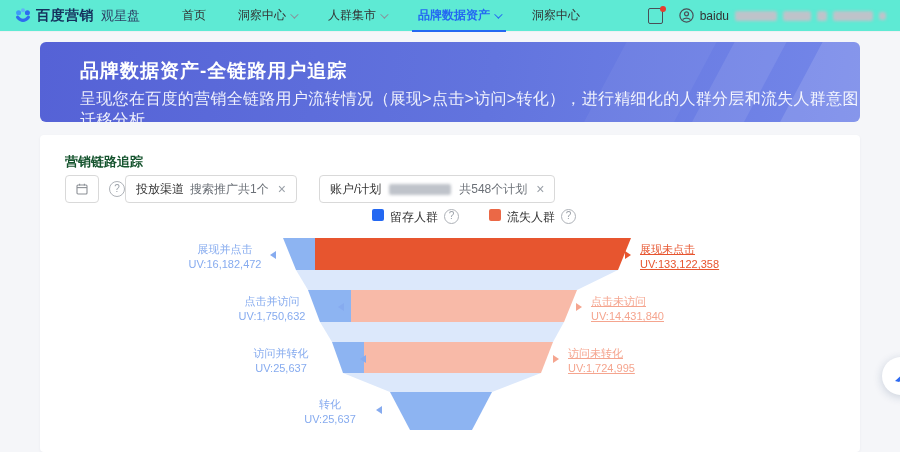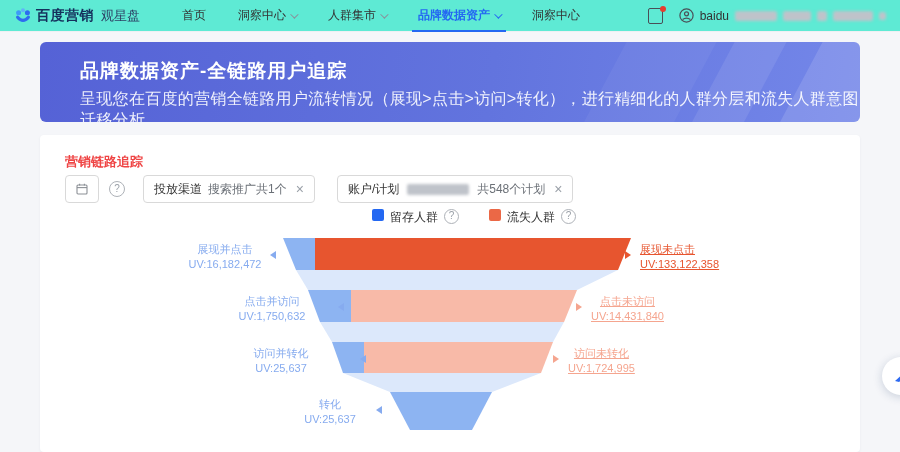--- a/index.html
+++ b/index.html
@@ -48,56 +48,56 @@
   .s1{left:560px;width:90px;background:rgba(255,255,255,.05);}
   .s2{left:668px;width:52px;}
   .s3{left:756px;width:130px;background:rgba(255,255,255,.13);}
   .banner-title{position:absolute;left:40px;top:16px;font-size:19px;font-weight:700;letter-spacing:1px;}
   .banner-sub{position:absolute;left:40px;top:47px;font-size:16px;color:rgba(255,255,255,.9);letter-spacing:.3px;}
   
   .card{
     position:absolute;left:40px;top:135px;width:820px;height:317px;background:#fff;
     border-radius:4px;box-shadow:0 1px 3px rgba(20,40,80,.05);
   }
-  .section-title{position:absolute;left:25px;top:18px;font-size:13px;font-weight:700;color:#ef4444;}
+  .section-title{position:absolute;left:25px;top:18px;font-size:13px;font-weight:700;color:#14532d;}
   .filters{position:absolute;left:25px;top:40px;display:flex;align-items:center;}
   .date-box{
     height:26px;border:1px solid #d9d9d9;border-radius:4px;background:#fff;display:flex;
     align-items:center;gap:9px;padding:0 10px;font-size:12px;color:#333;cursor:pointer;
   }
   .help-circle{
     width:14px;height:14px;border-radius:50%;border:1px solid #aeb2b8;color:#9aa0a8;
     font-size:10px;line-height:13px;text-align:center;margin-left:10px;cursor:pointer;flex:0 0 auto;
   }
   .pill{
     height:26px;border:1px solid #d9d9d9;border-radius:4px;background:#fff;display:flex;
     align-items:center;gap:6px;padding:0 10px;font-size:12px;cursor:pointer;
   }
-  .pill-1{margin-left:18px;} .pill-2{margin-left:22px;}
+  .pill-1{} .pill-2{margin-left:22px;}
   .pill .lab{color:#333;} .pill .val{color:#6b7077;}
   .pill .close{color:#9aa0a8;font-size:14px;margin-left:3px;line-height:1;cursor:pointer;}
   .pill .blur-chip{height:11px;width:62px;margin:0 2px;}
   
   .legend{
     position:absolute;left:0;right:0;top:74px;display:flex;justify-content:center;
     align-items:center;gap:30px;padding-left:48px;font-size:12px;color:#333;
   }
   .legend-item{display:flex;align-items:flex-start;gap:6px;}
   .swatch{width:12px;height:12px;border-radius:2px;}
   .swatch-retained{background:#2468f2;}
   .swatch-lost{background:#eb6846;}
   .legend .help-circle{margin-left:0;width:13px;height:13px;line-height:12px;}
   
   .chart{position:absolute;left:0;top:95px;width:820px;height:222px;}
   .funnel-svg{position:absolute;left:130px;top:0;}
   .flabel{position:absolute;font-size:11px;line-height:15px;}
   .flabel .l1{display:block;} .flabel .l2{display:block;}
   .flabel-left{width:110px;text-align:center;color:#86abef;}
   .flabel-right{text-align:left;text-decoration:underline;}
-  .c-darkred{color:#e7552f;} .c-pink{color:#f5a58f;text-align:center;}
+  .c-darkred{color:#e7552f;} .c-pink{color:#f5a58f;}
   .arr{position:absolute;width:0;height:0;border-top:4px solid transparent;border-bottom:4px solid transparent;}
   .arr-l{border-right:6px solid #86abef;}
   .arr-r-dark{border-left:6px solid #e7552f;}
   .arr-r-pink{border-left:6px solid #f5a58f;}
   
   .float-btn{
     position:absolute;top:357px;right:-20px;width:38px;height:38px;border-radius:50%;
     background:#fff;box-shadow:0 2px 10px rgba(25,55,100,.2);display:flex;align-items:center;
     justify-content:center;cursor:pointer;z-index:8;
   }

